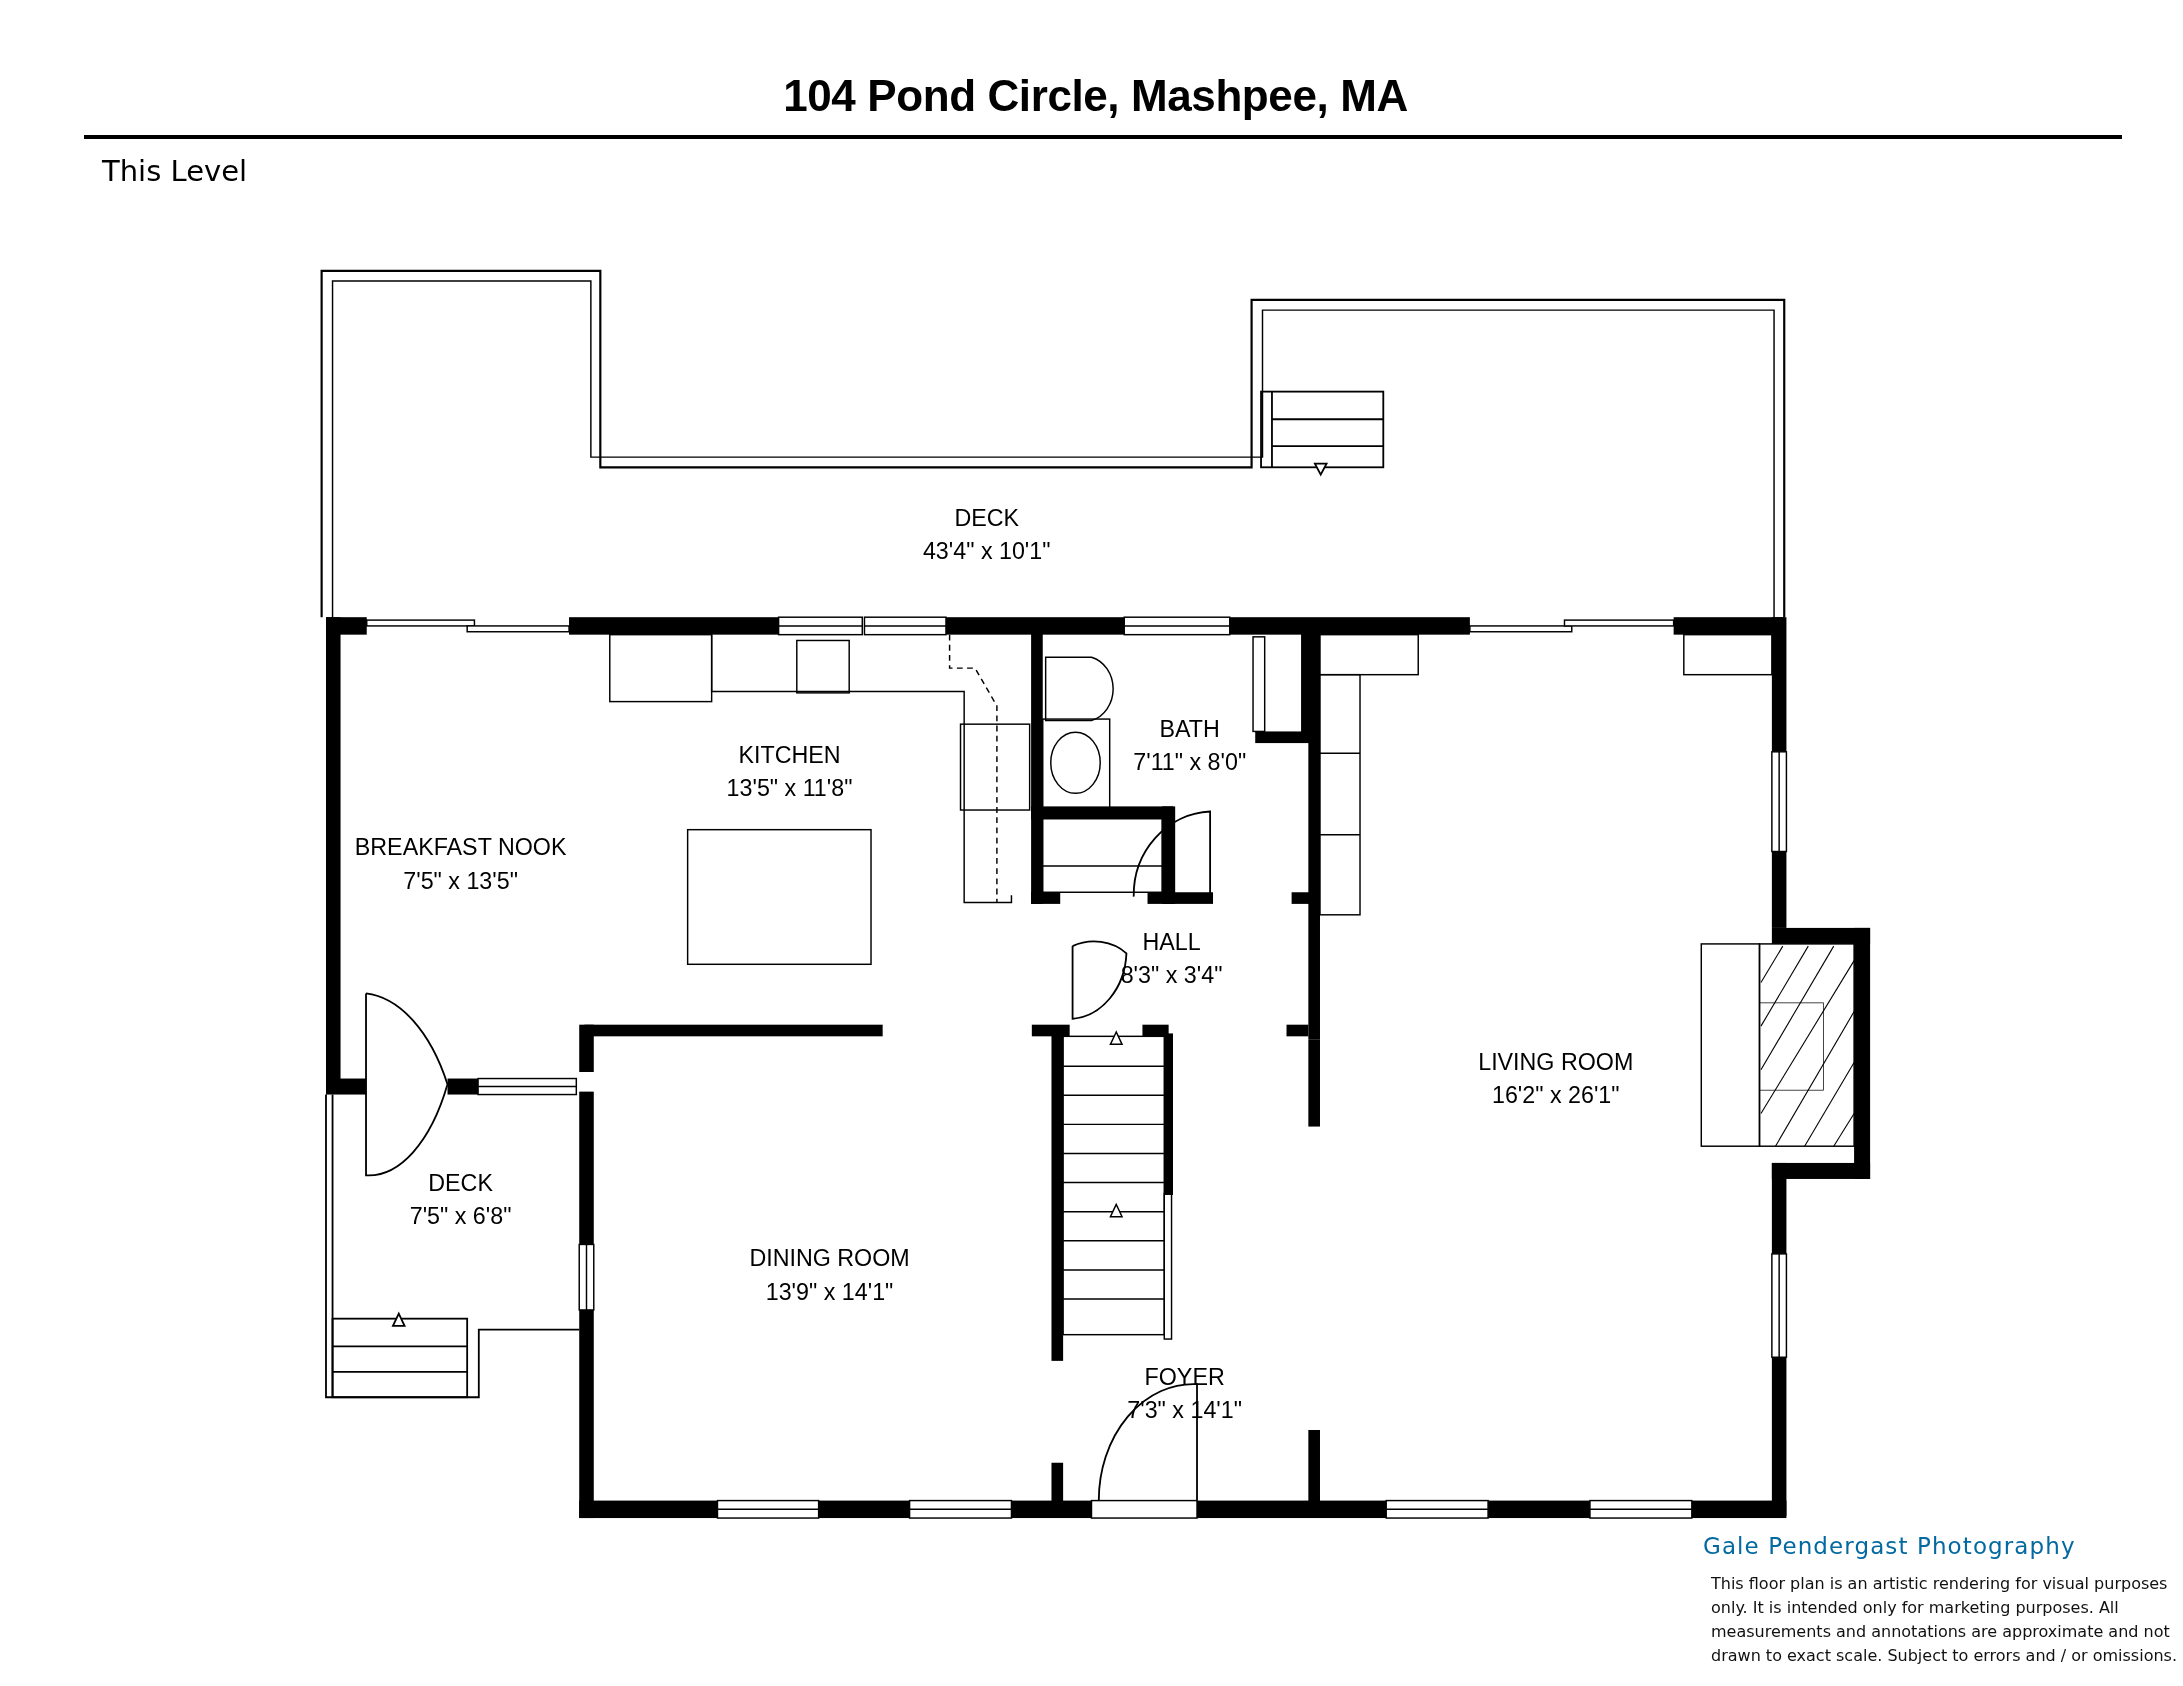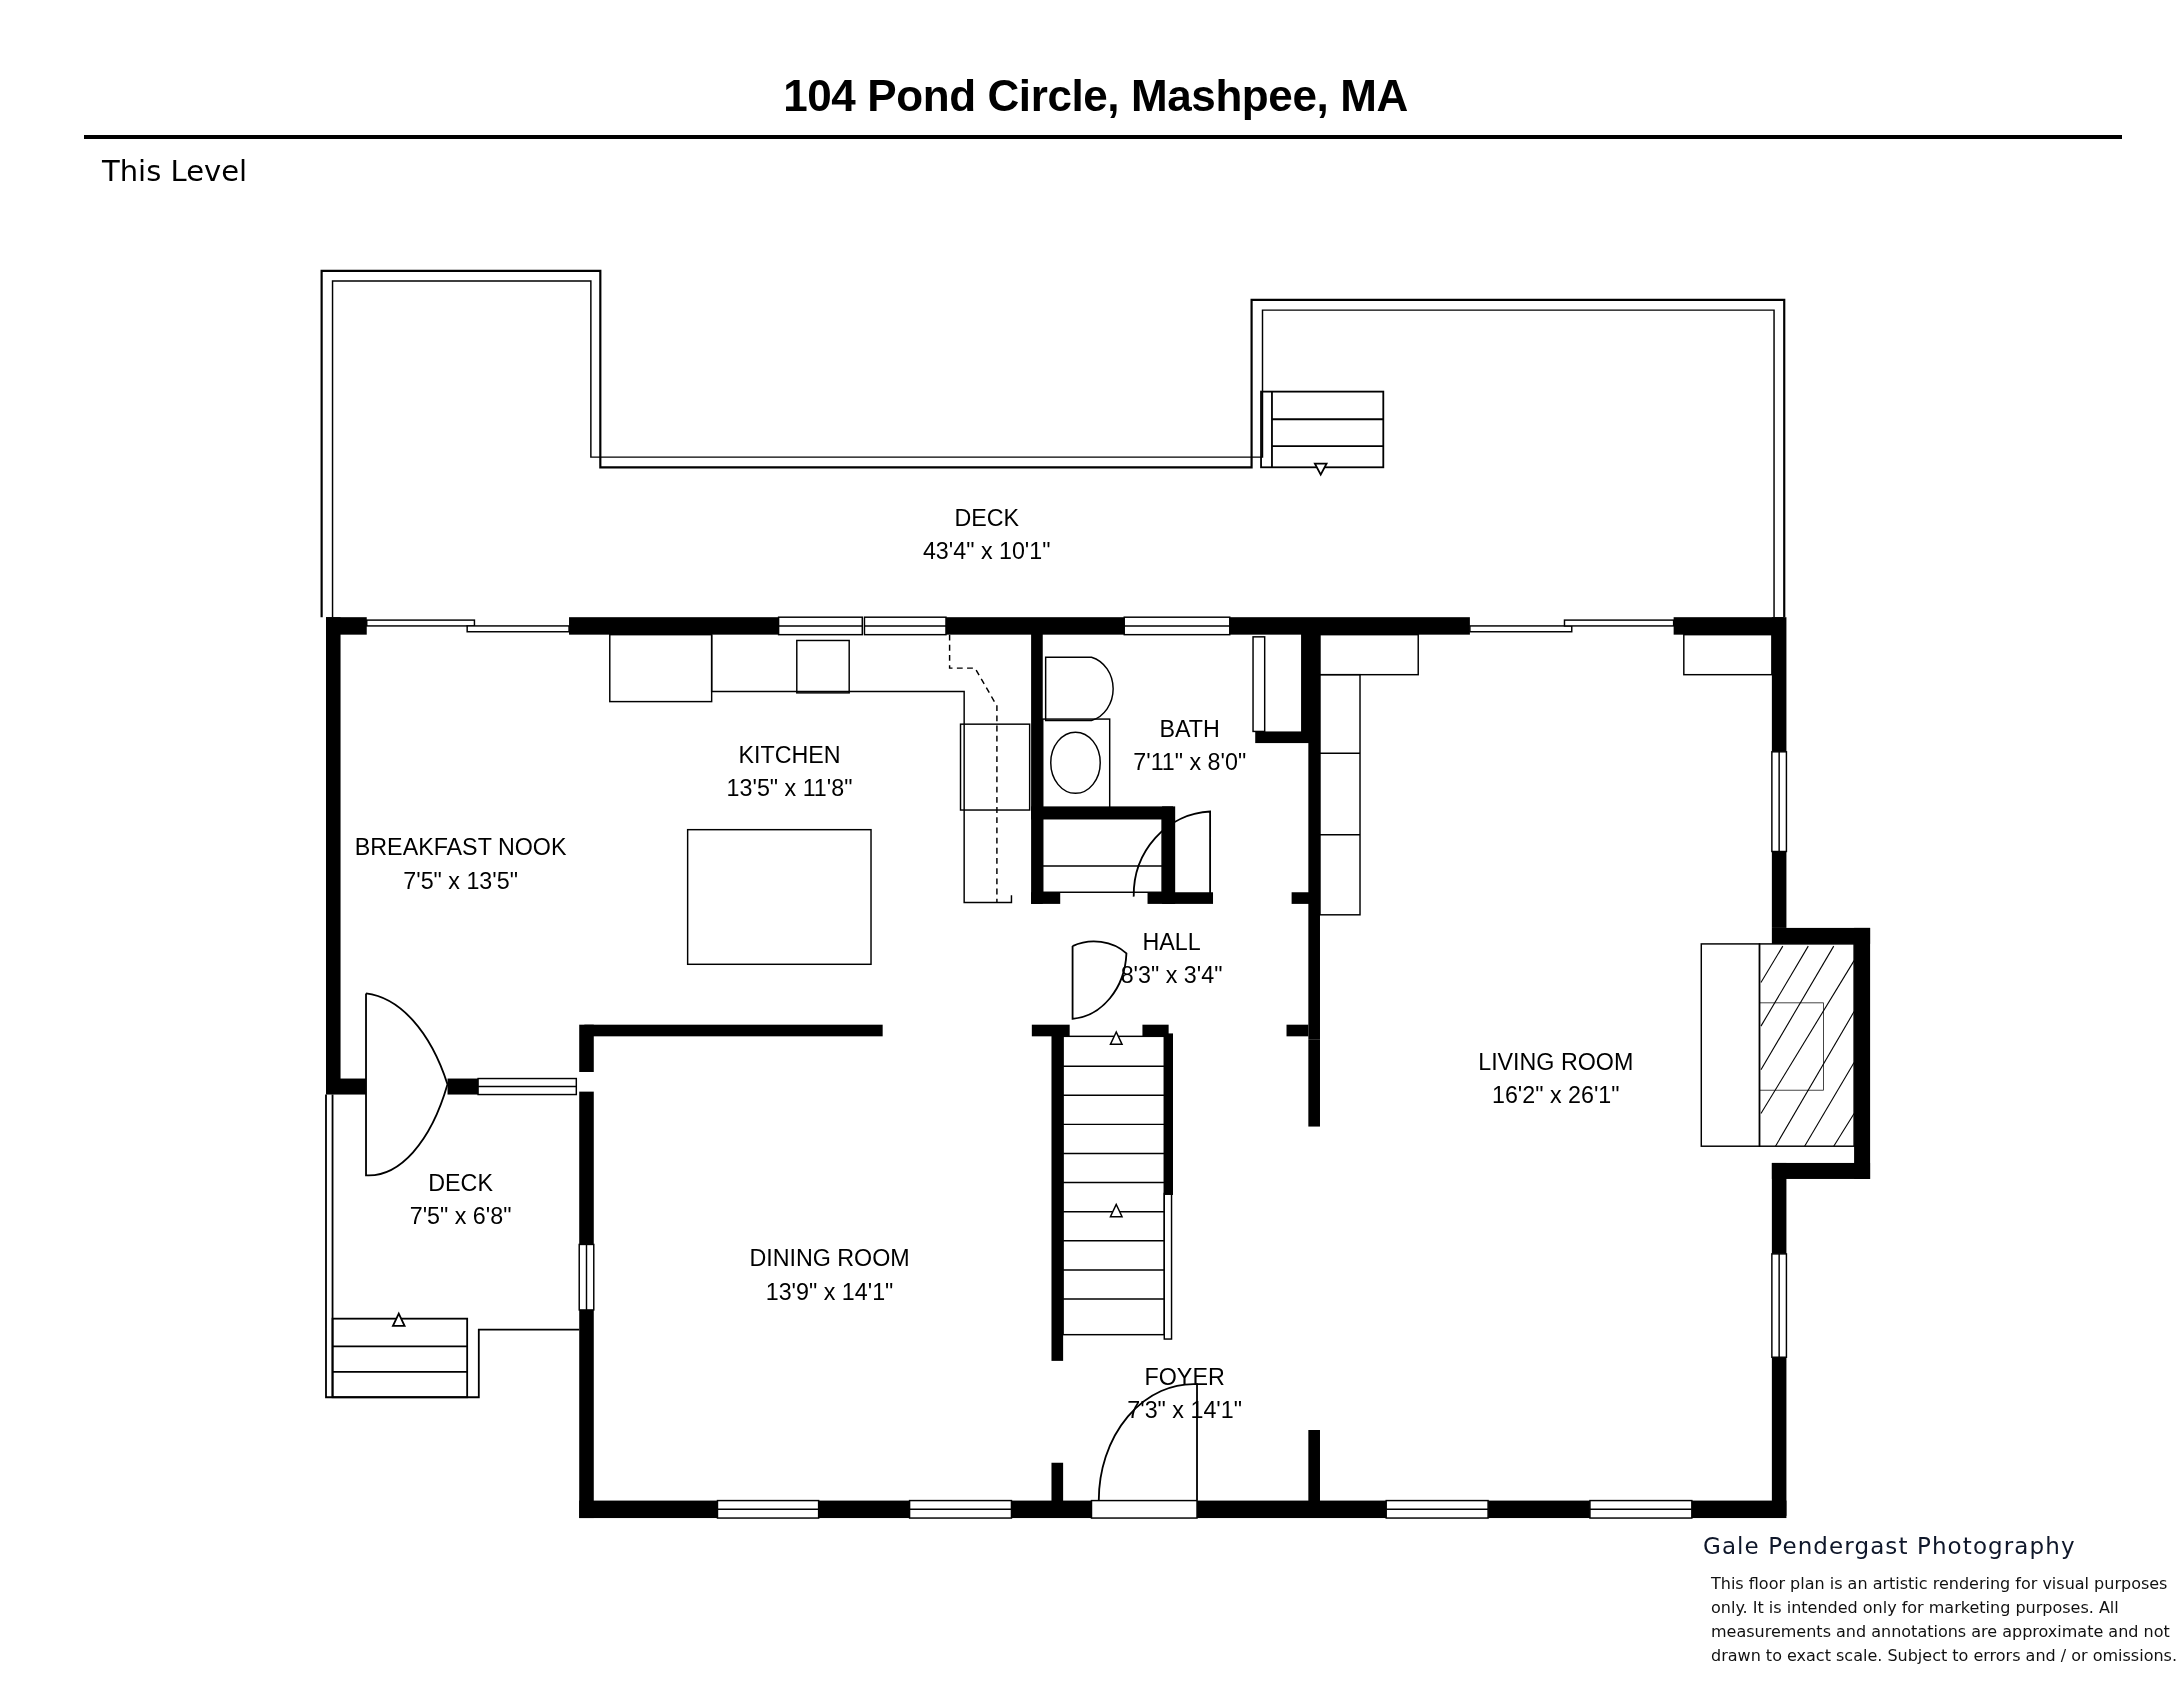--- a/index.html
+++ b/index.html
@@ -2,21 +2,21 @@
 <html style="font-size:11.6px"><head>
 <meta charset="utf-8">
 <style>
   html, body { margin: 0; padding: 0; background: #ffffff; }
   body { width: 2183px; height: 1687px; position: relative; overflow: hidden; font-family: "Liberation Sans", sans-serif; }
   .title { position: absolute; left: 4px; width: 2183px; top: 71px; text-align: center; font-weight: bold; font-size: 44px; color: #000; font-family: "Liberation Sans", sans-serif; letter-spacing: -0.4px; }
   .rule { position: absolute; left: 84px; width: 2038px; top: 135px; height: 4.4px; background: #000; }
   .level { position: absolute; left: 102px; top: 154px; font-size: 29px; color: #000; font-family: "DejaVu Sans", sans-serif; }
   .plan { position: absolute; left: 0; top: 0; }
   .room-label { font-family: "Liberation Sans", sans-serif; font-size: 32px; fill: #000; text-anchor: middle; }
-  .credit { position: absolute; left: 1703px; top: 1533px; font-size: 23px; font-family: "DejaVu Sans", sans-serif; color: #0f172a; letter-spacing: 1.1px; }
+  .credit { position: absolute; left: 1703px; top: 1533px; font-size: 23px; font-family: "DejaVu Sans", sans-serif; color: #0369a1; letter-spacing: 1.1px; }
   .disclaimer { position: absolute; left: 1683px; top: 1572px; width: 495px; font-size: 16px; line-height: 24px; font-family: "DejaVu Sans", sans-serif; color: #111; margin-left: 28px; }
 </style>
 </head>
 <body>
 
 <div class="title">104 Pond Circle, Mashpee,  MA</div>
 <div class="rule"></div>
 <div class="level">This Level</div>
 
 <svg class="plan" width="2183" height="1687" viewBox="0 0 3000 2318" xmlns="http://www.w3.org/2000/svg">

